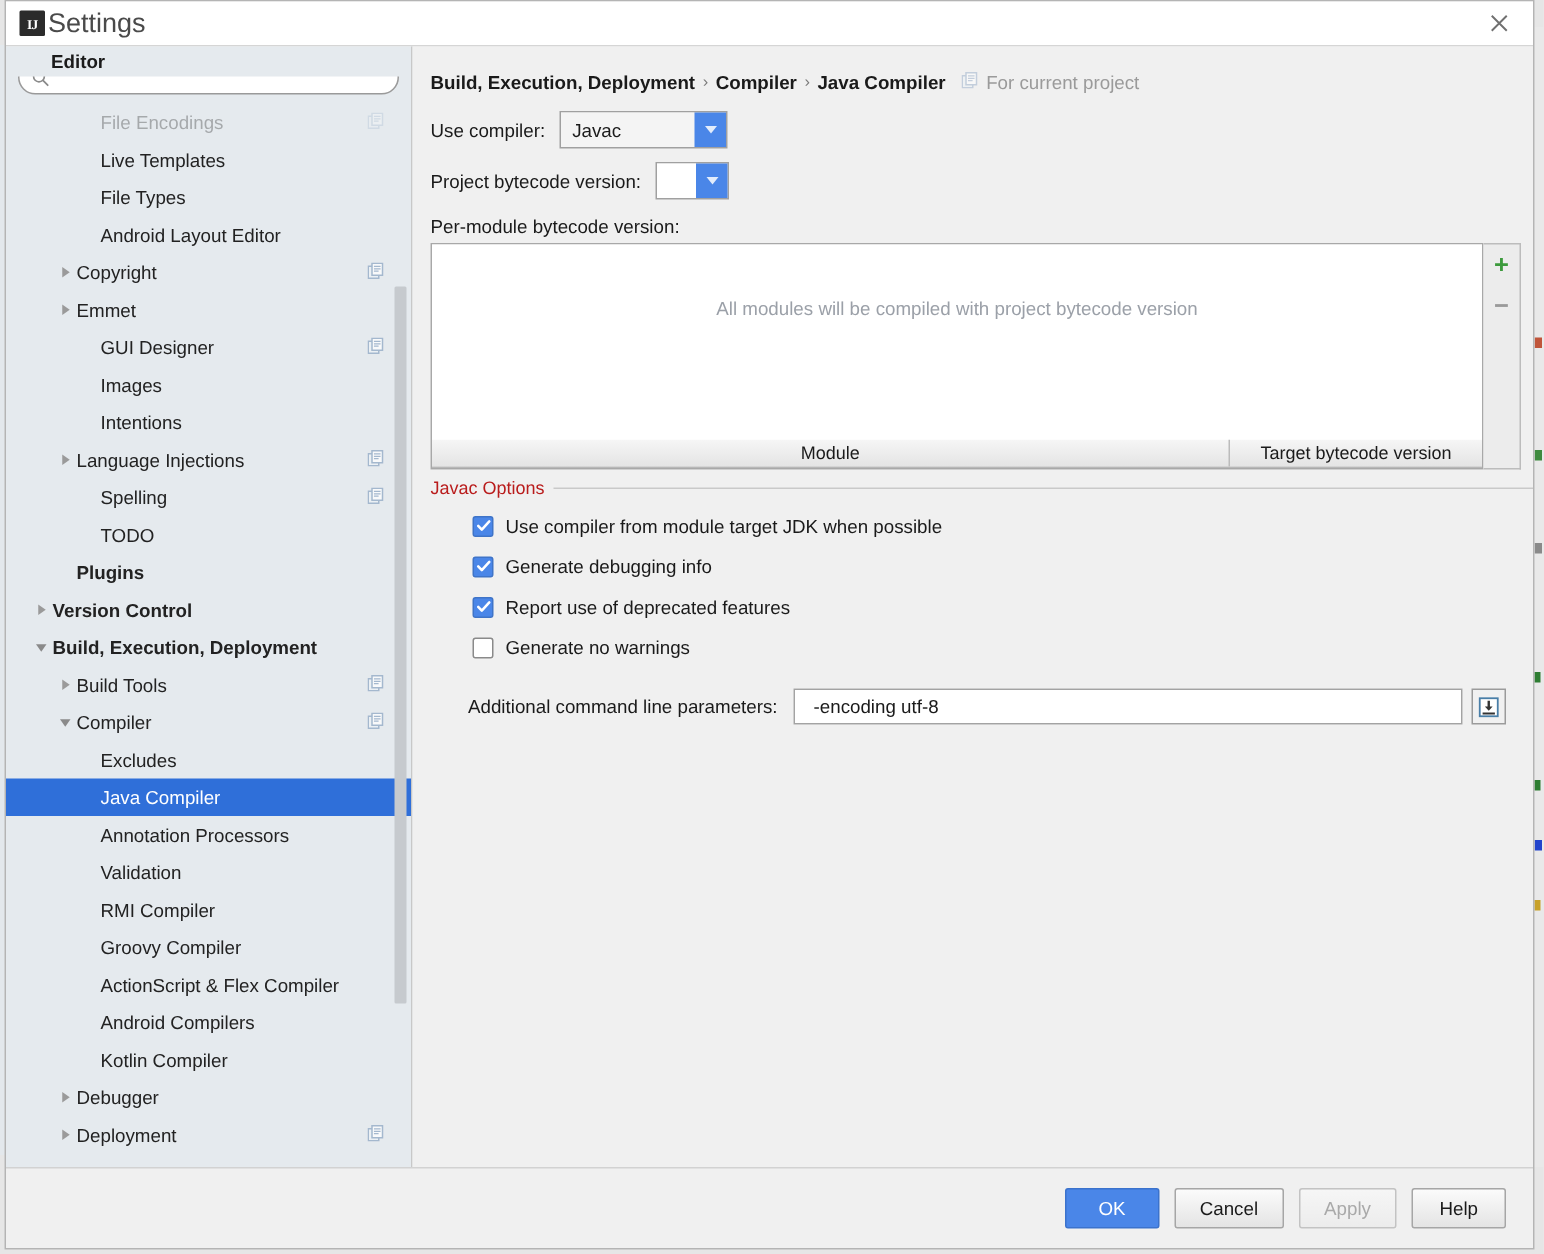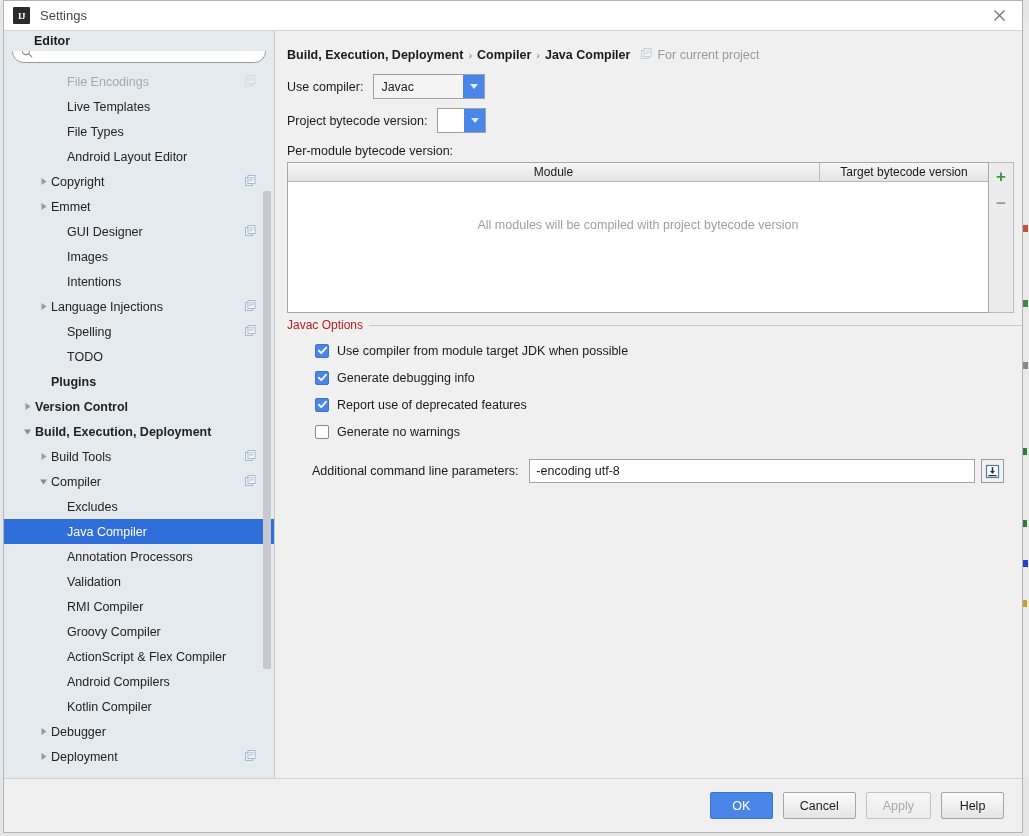--- a/index.html
+++ b/index.html
@@ -51,22 +51,22 @@
     width: 17px; height: 17px;
     background: #2b2b2b;
     border-radius: 1px;
     display: flex; align-items: center; justify-content: center;
     color: #ffffff;
     font-size: 9px; font-weight: bold;
     letter-spacing: -0.5px;
     font-family: "Liberation Serif", serif;
   }
   #title-text {
-    margin-left: 10px;
-    font-size: 13px;
+    margin-left: 2px;
+    font-size: 18px;
     color: #4a4a4a;
   }
   #close-btn {
     position: absolute; right: 0; top: 0;
     width: 45px; height: 29px;
     display: flex; align-items: center; justify-content: center;
     cursor: default;
   }
   #close-btn svg { display: block; }
 
@@ -321,21 +321,21 @@
     margin: 14px 0 0 25px;
   }
   #params-label { font-size: 12.5px; color: #1a1a1a; margin-right: 11px; }
   #params-input {
     width: 446px; height: 24px;
     border: 1px solid #a3a3a3;
     background: #ffffff;
     font-family: "Liberation Sans", sans-serif;
     font-size: 12.5px;
     color: #1a1a1a;
-    padding: 0 6px;
+    padding: 0 12px;
     outline: none;
   }
   #params-expand {
     width: 23px; height: 24px;
     margin-left: 6px;
     border: 1px solid #9b9b9b;
     background: #f1f1f1;
     display: flex; align-items: center; justify-content: center;
     cursor: default;
   }
@@ -676,26 +676,26 @@
           <span class="combo-arrow">
               <i></i>
             </span>
         </div>
       </div>
 
       <div id="per-module-label">Per-module bytecode version:</div>
 
       <div id="table-wrap">
         <div id="table-box">
+          <div id="table-body">
+            <div id="table-empty">All modules will be compiled with project bytecode version</div>
+          </div>
           <div id="table-head">
             <div class="th col-module">Module</div>
             <div class="th col-target">Target bytecode version</div>
-          </div>
-          <div id="table-body">
-            <div id="table-empty">All modules will be compiled with project bytecode version</div>
           </div>
         </div>
         <div id="table-side">
           <div class="side-btn plus">+</div>
           <div class="side-btn minus">−</div>
         </div>
       </div>
 
       <div id="javac-group">
         <div id="javac-line"></div>

